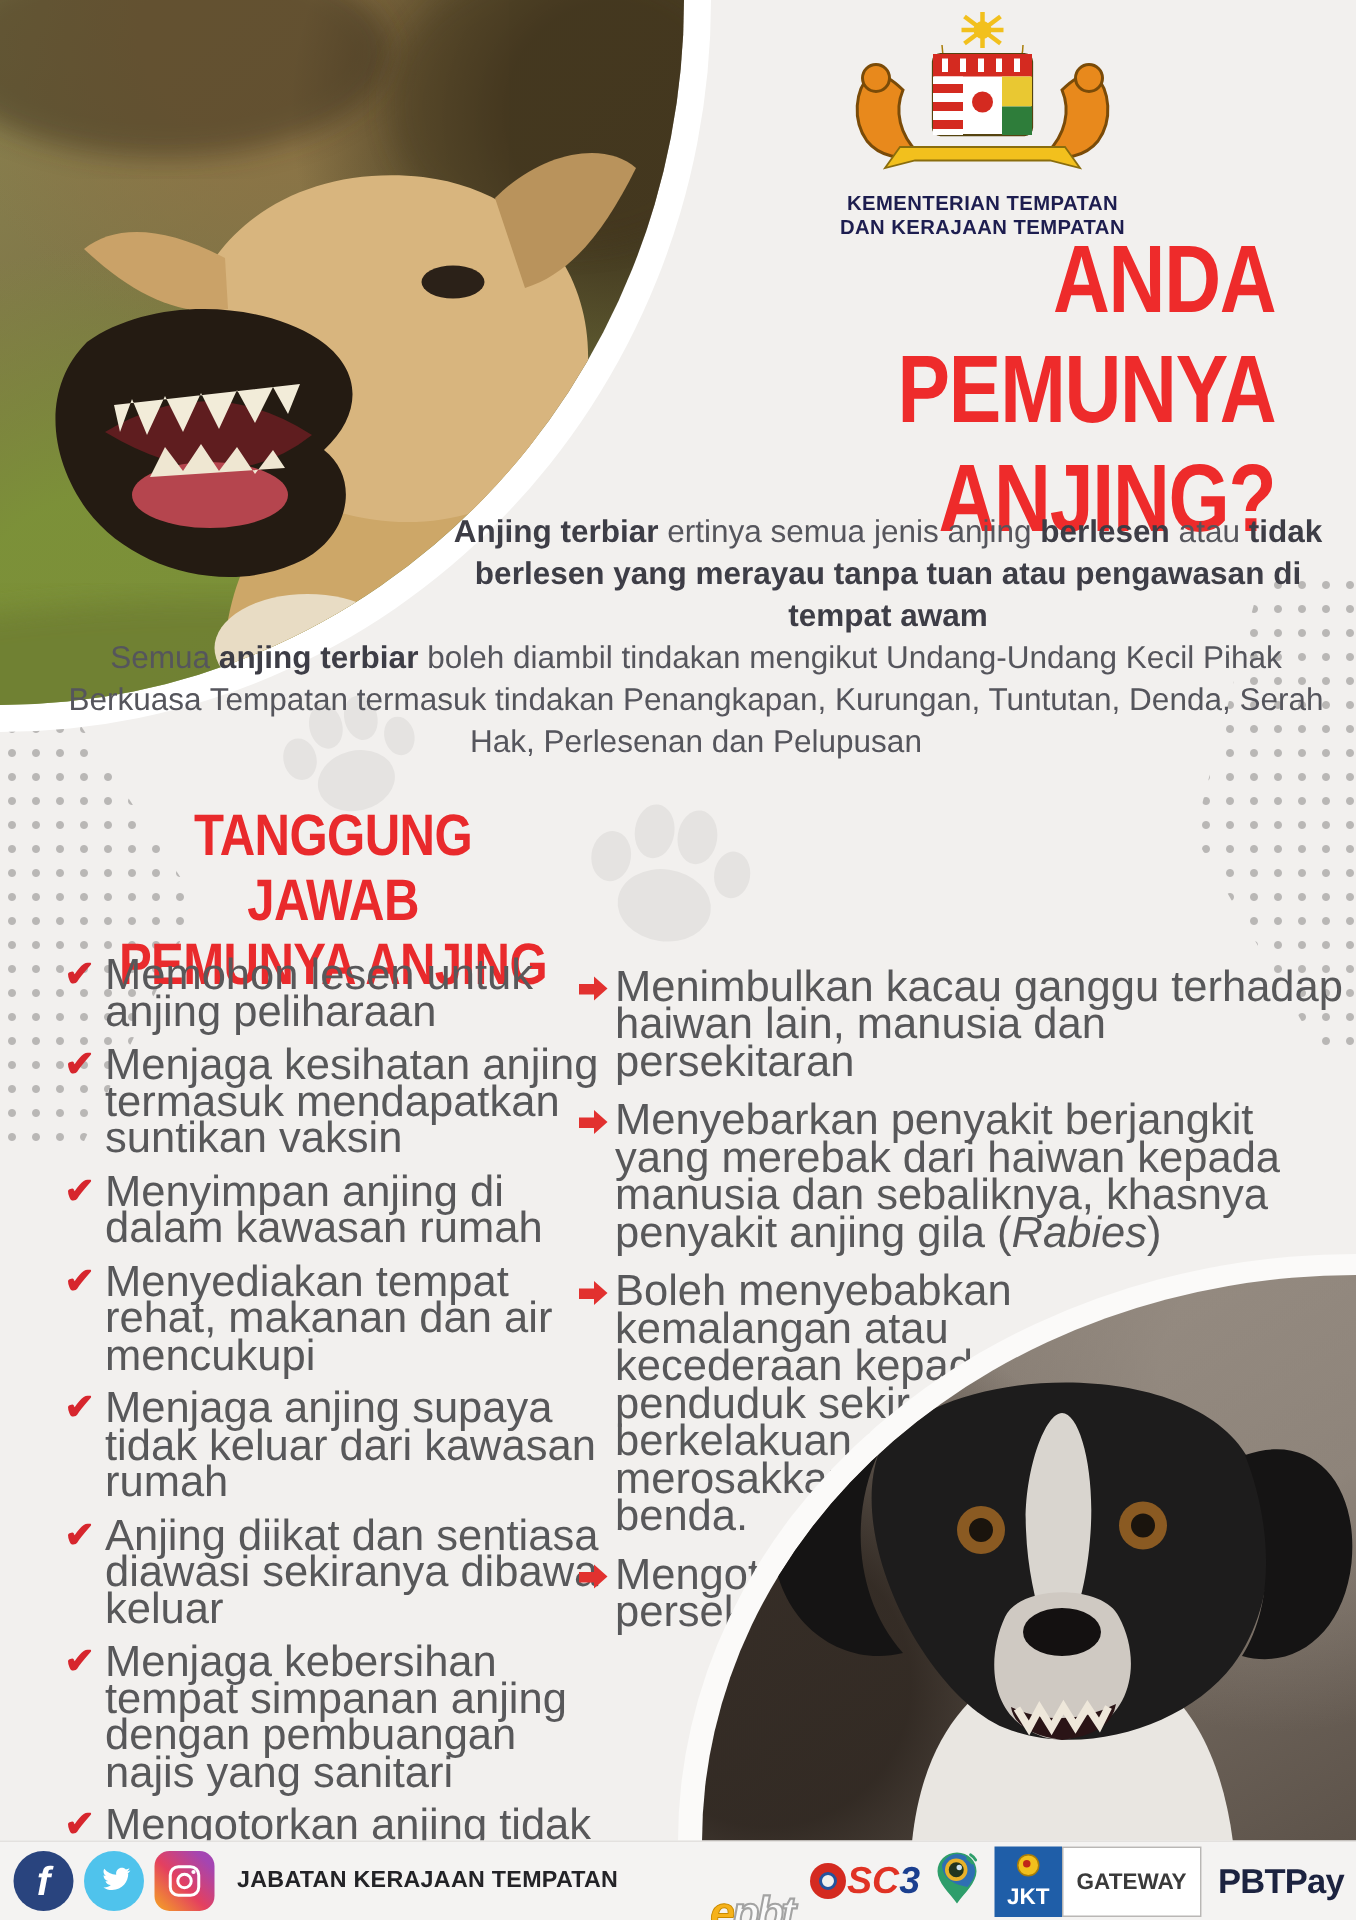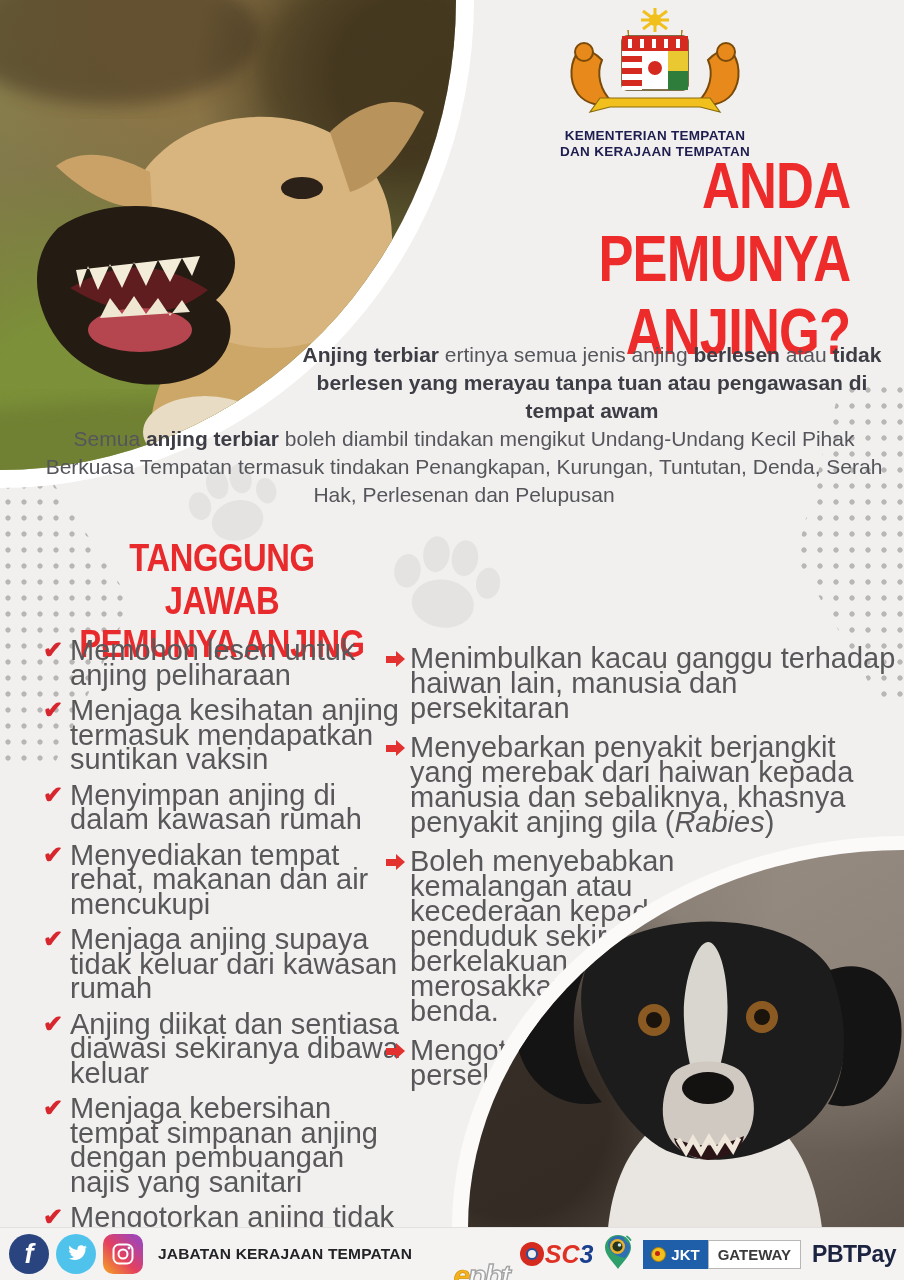--- a/index.html
+++ b/index.html
@@ -99,21 +99,21 @@
   .epbt .e{color:#f6b21b;-webkit-text-stroke:.6px #c88a00;}
   .epbt .rest{color:#fafafa;-webkit-text-stroke:1.4px #a3a3a3;}
   .osc{display:flex;align-items:center;font-style:italic;font-weight:900;font-size:25px;line-height:25px;}
   .osc-badge{width:24px;height:24px;border-radius:50%;background:#d42a20;position:relative;margin-right:1px;}
   .osc-badge::after{content:"";position:absolute;left:6px;top:6px;width:12px;height:12px;border-radius:50%;
         background:#f2f0ee;border:2px solid #24539e;box-sizing:border-box;}
   .osc .sc{color:#e03224;}
   .osc .three{color:#1b3f8f;}
   .jktg{display:flex;align-items:stretch;}
   .jkt{background:#1f5ea8;color:#fff;font-weight:800;font-size:15px;padding:5px 8px;
-        display:flex;align-items:center;gap:5px;}
+        display:flex;align-items:center;gap:5px;flex-direction:column;}
   .jkt .mini-crest{width:13px;height:13px;border-radius:50%;background:#f2c01d;
         border:1px solid #a97d08;position:relative;}
   .jkt .mini-crest::after{content:"";position:absolute;left:3px;top:3px;width:5px;height:5px;
         border-radius:50%;background:#c02418;}
   .gateway{background:#fff;border:1px solid #b9b7b5;color:#3a3a3a;font-weight:800;font-size:15px;
         padding:5px 9px;display:flex;align-items:center;}
   .pbtpay{font-weight:900;font-size:23px;color:#1c2340;letter-spacing:-.5px;}
 </style>
 </head>
 <body>

